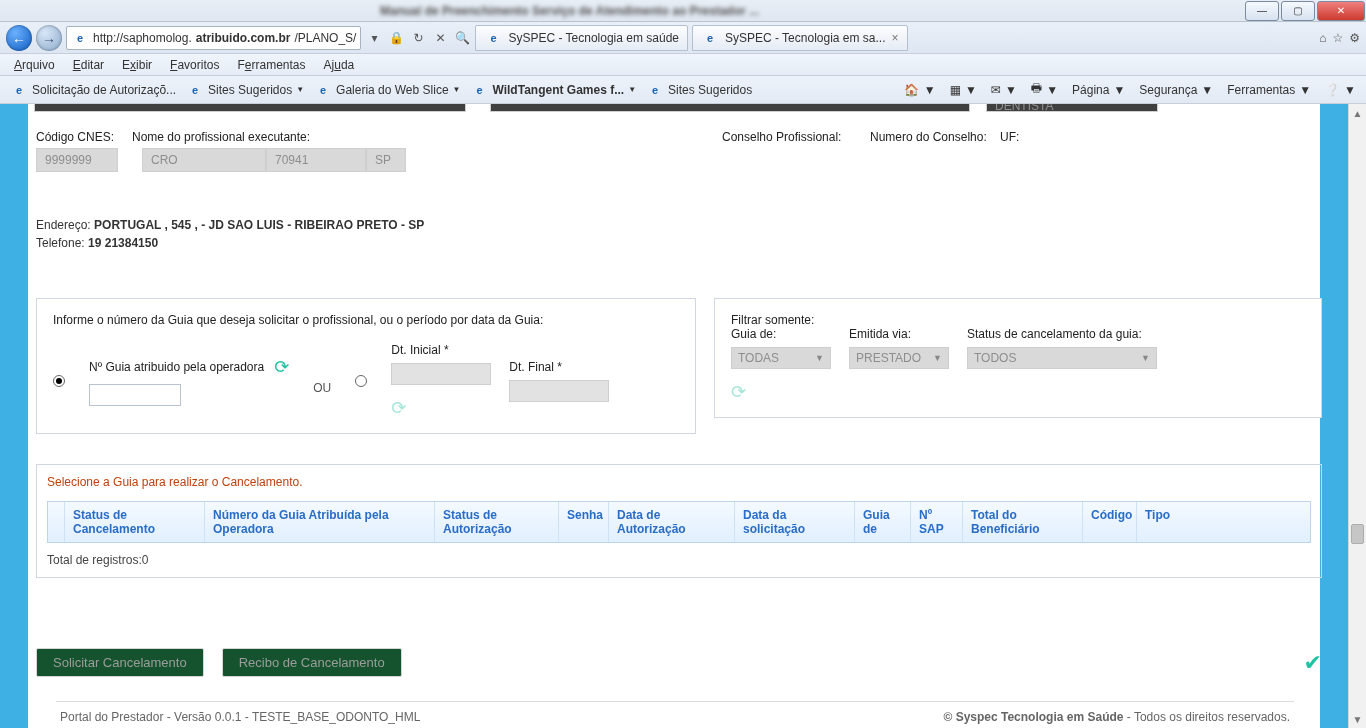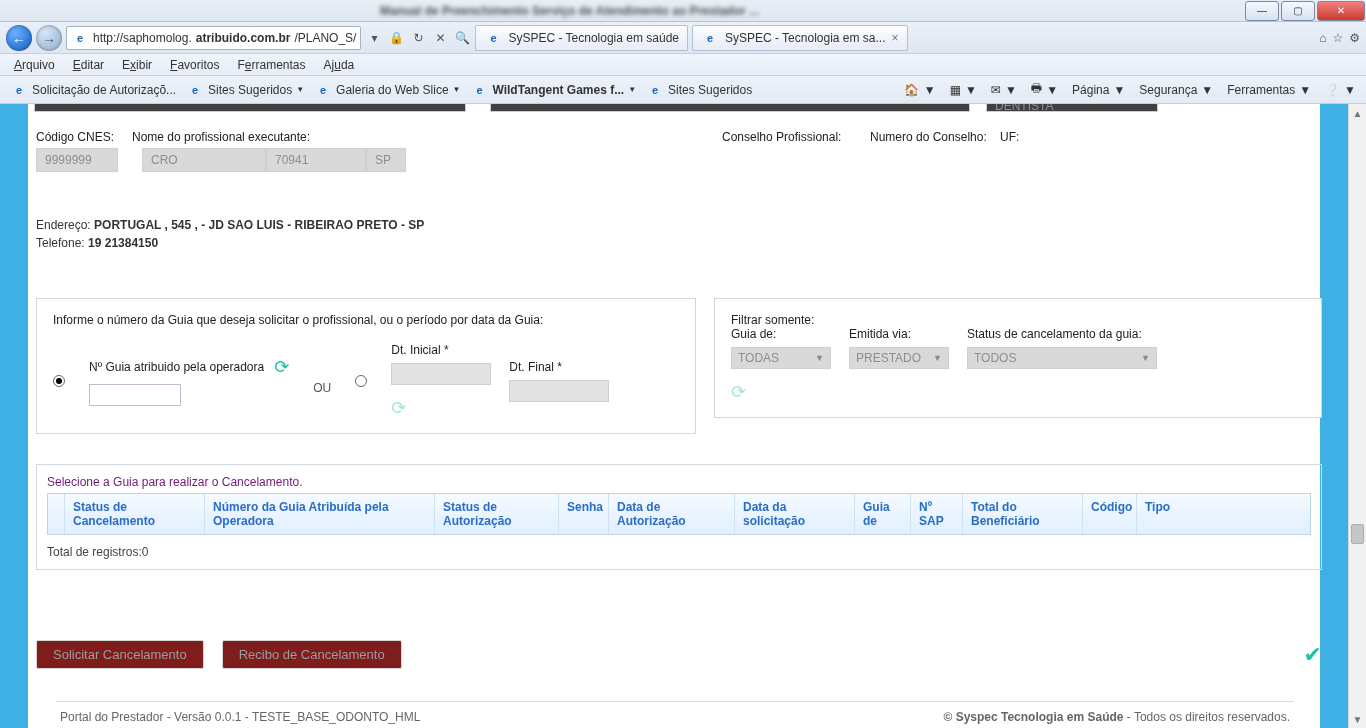--- a/index.html
+++ b/index.html
@@ -62,28 +62,28 @@
   .dinput { width:100px; height:22px; border:1px solid #cfcfcf; background:#e2e2e2;}
   .refresh { color:#1fc2a3; font-size:18px; }
   .or { color:#555; align-self:center; margin:0 6px; padding-top:14px;}
   .filter-box { flex:1; }
   .select { height:22px; border:1px solid #cfcfcf; background:#d9d9d9; color:#8e8e8e; display:flex; align-items:center; padding:0 6px; justify-content:space-between; }
   .select .caret{ font-size:9px; color:#888;}
   .pale-refresh { color:#a6e6d9; font-size:18px; margin-top:6px;}
 
   
   .table-box { border:1px solid #d0d7e0; margin-top:30px; padding:10px; }
-  .table-title { color:#701a75; margin-bottom:4px; }
+  .table-title { color:#c2410c; margin-bottom:12px; }
   .thead { display:flex; background: linear-gradient(#f4faff,#e1efff); border:1px solid #bcd4ec; }
   .th { color:#2a6dc7; font-weight:bold; font-size:12px; padding:6px 8px; border-right:1px solid #cfe1f4;}
   .total { color:#444; margin-top:10px;}
 
   
   .actions { display:flex; gap:18px; margin-top:70px; align-items:center;}
-  .btn { background:#7f1d1d; border:1px solid #d5d5d5; color:#9c9c9c; padding:6px 16px; font-size:13px; border-radius:2px;}
+  .btn { background:#14532d; border:1px solid #d5d5d5; color:#9c9c9c; padding:6px 16px; font-size:13px; border-radius:2px;}
   .ok { margin-left:auto; color:#1fc2a3; font-size:22px;}
 
   
   .footer { position:absolute; left:28px; right:36px; bottom:4px; border-top:1px solid #ddd; padding:8px 4px 0; display:flex; justify-content:space-between; color:#666; font-size:12px;}
 
   .cutoff-field { position:absolute; top:-6px; height:14px; background:#404040; border:1px solid #cfcfcf;}
 </style>
 </head>
 <body>
 

